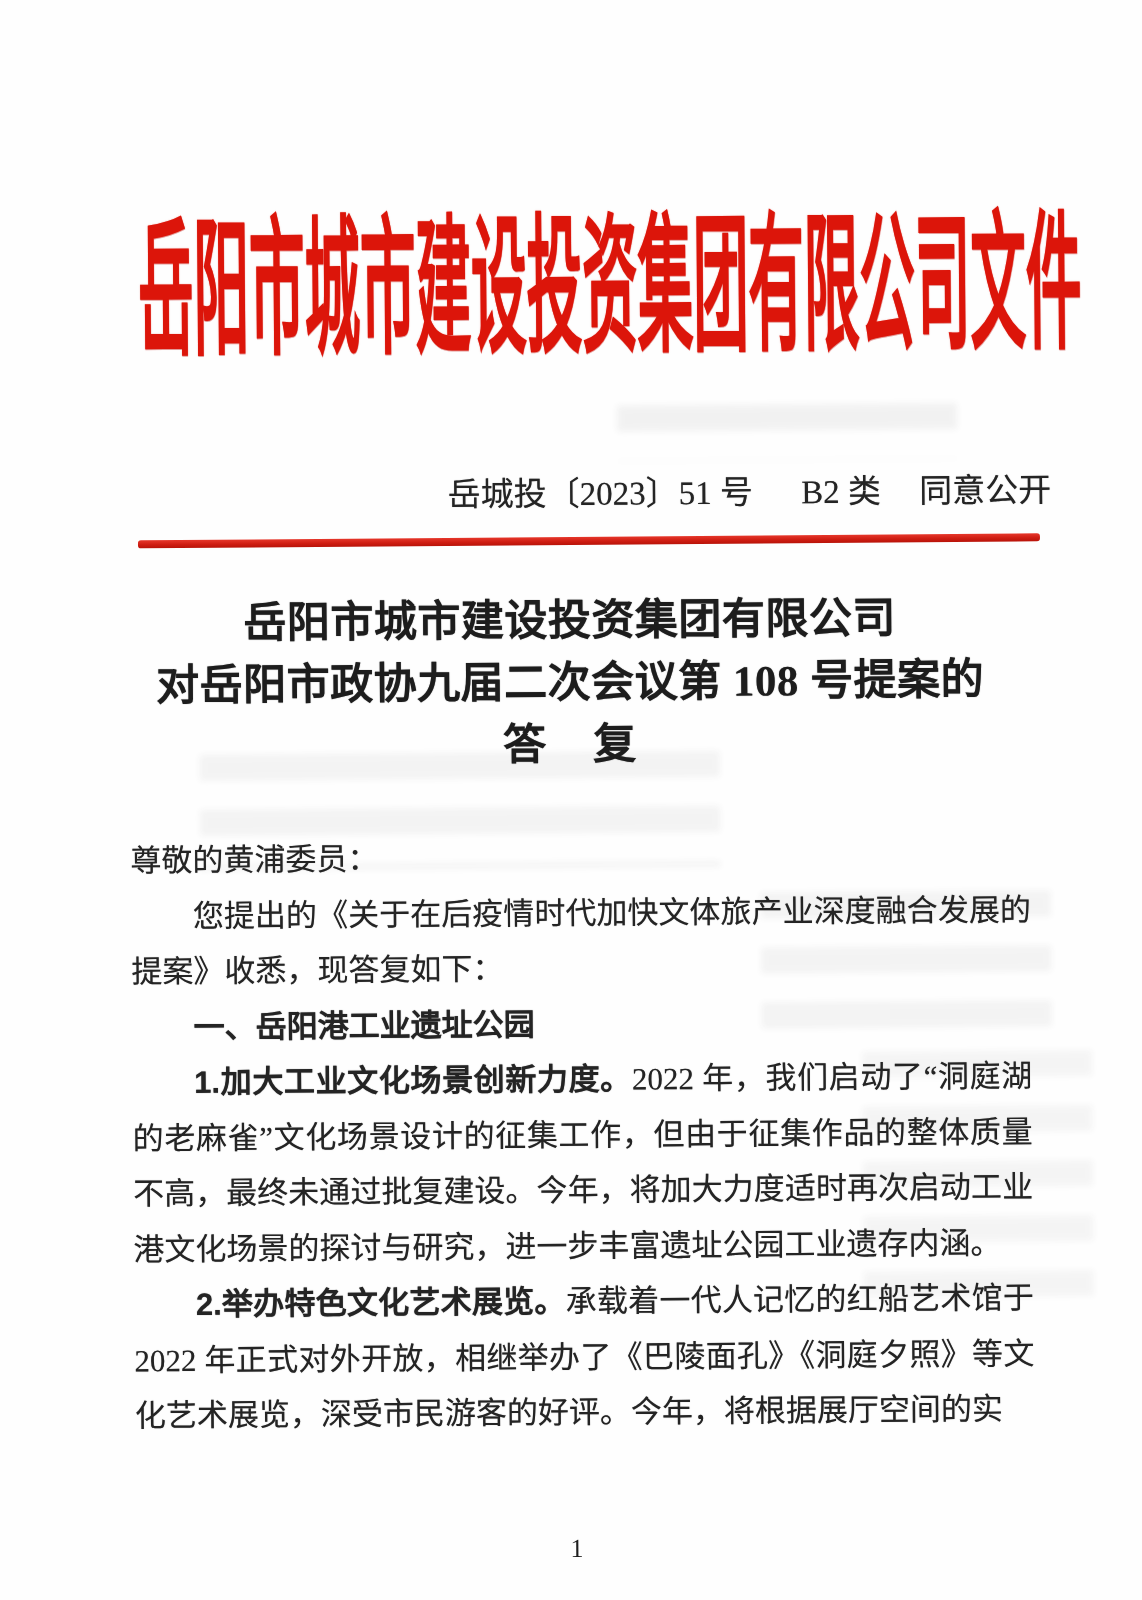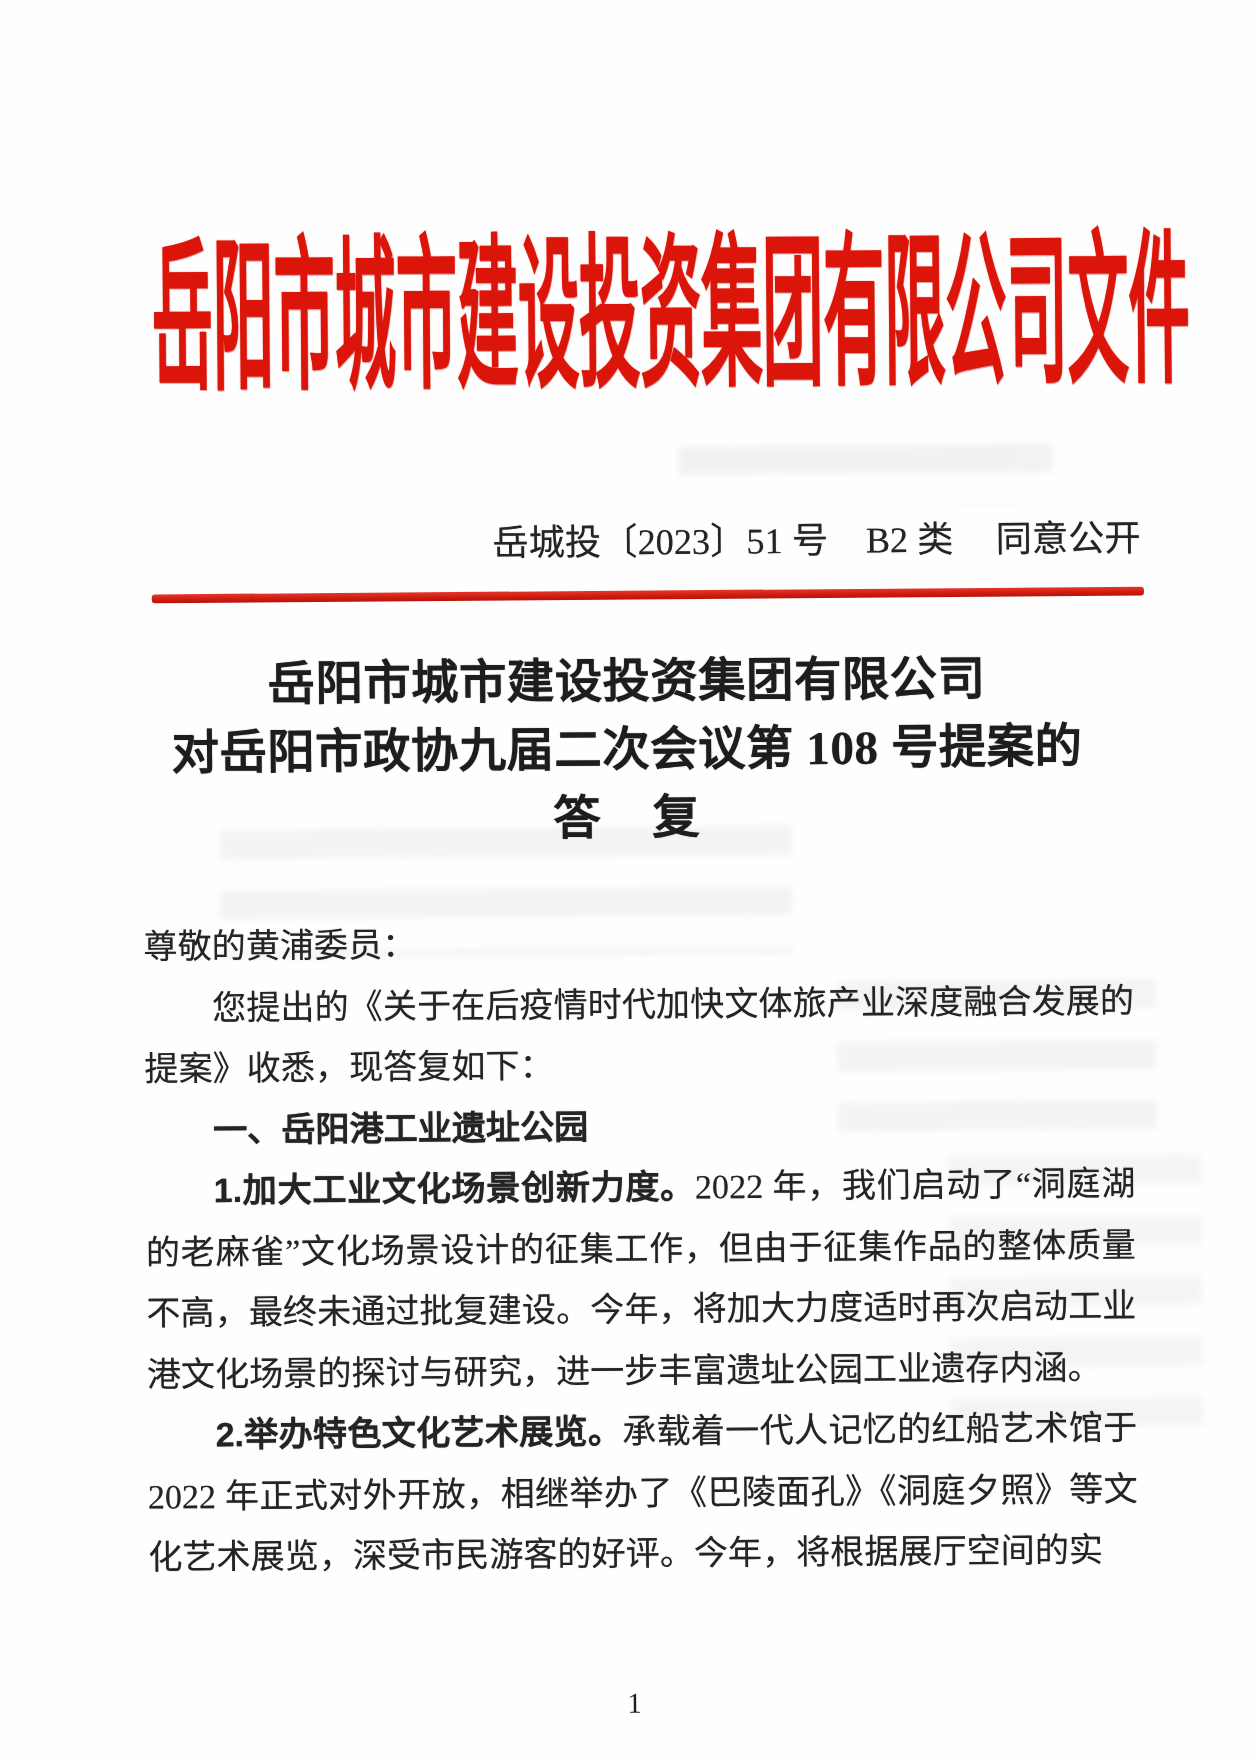--- a/index.html
+++ b/index.html
@@ -51,21 +51,21 @@
   .meta-line {
     position: absolute;
     top: 474px; left: 450px;
     white-space: nowrap;
     font-size: 33px;
     line-height: 40px;
     color: var(--ink);
     text-shadow: 0 0 0.8px rgba(30,30,30,0.55);
   }
   .meta-line .doc-number { margin-right: 0; }
-  .meta-line .classification { margin-left: 26px; }
+  .meta-line .classification { margin-left: 40px; }
   .meta-line .publicity { margin-left: 30px; }
 
   
   .red-rule {
     position: absolute;
     top: 537px; left: 140px;
     width: 902px; height: 8px;
     background: linear-gradient(to bottom, #e6372b 0%, #cf1d12 55%, #b81309 100%);
     border-radius: 3px;
   }

